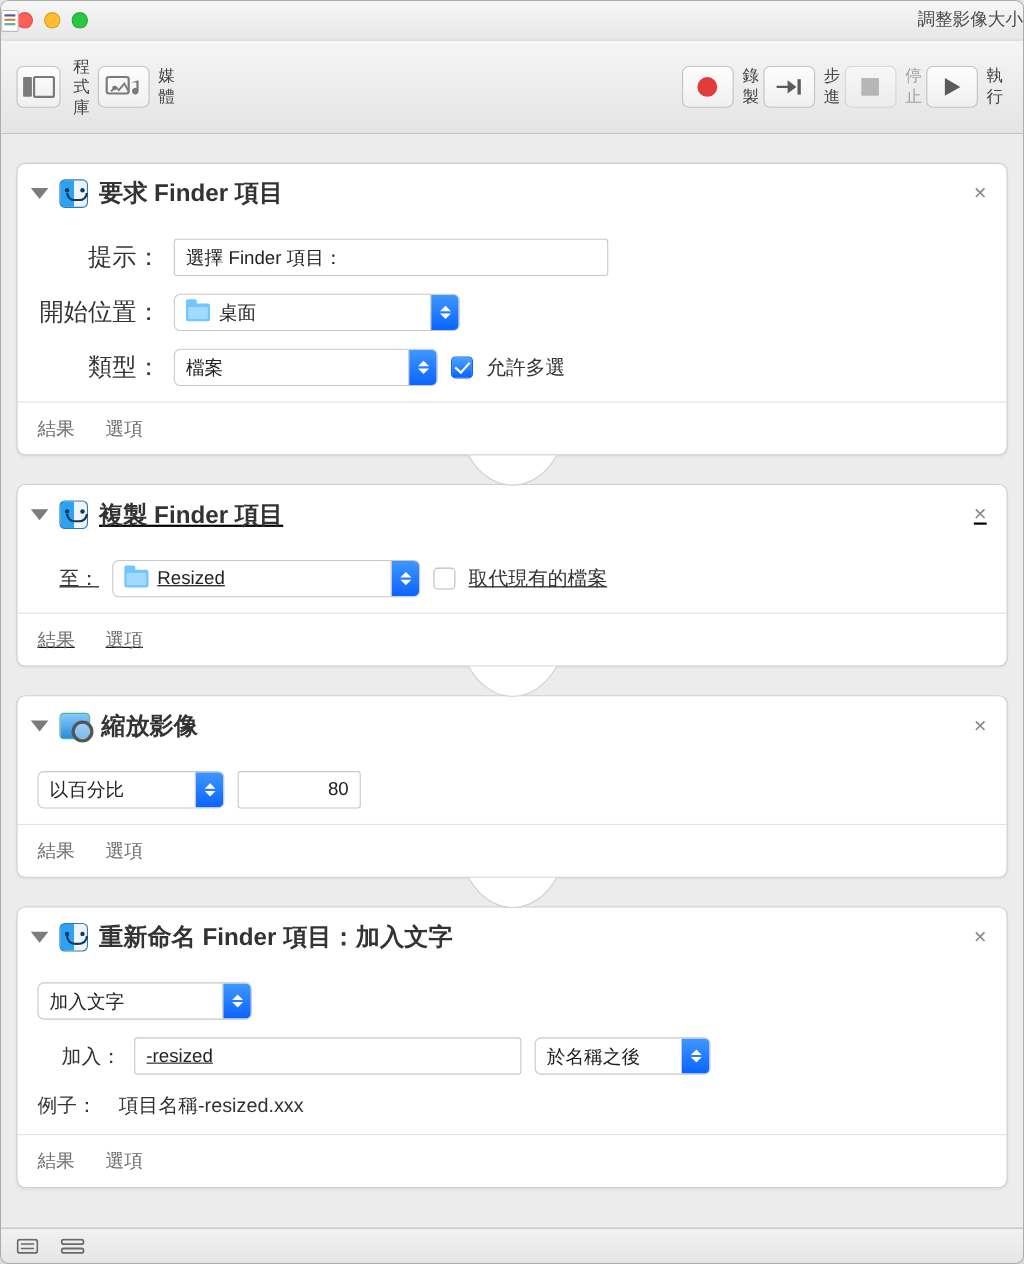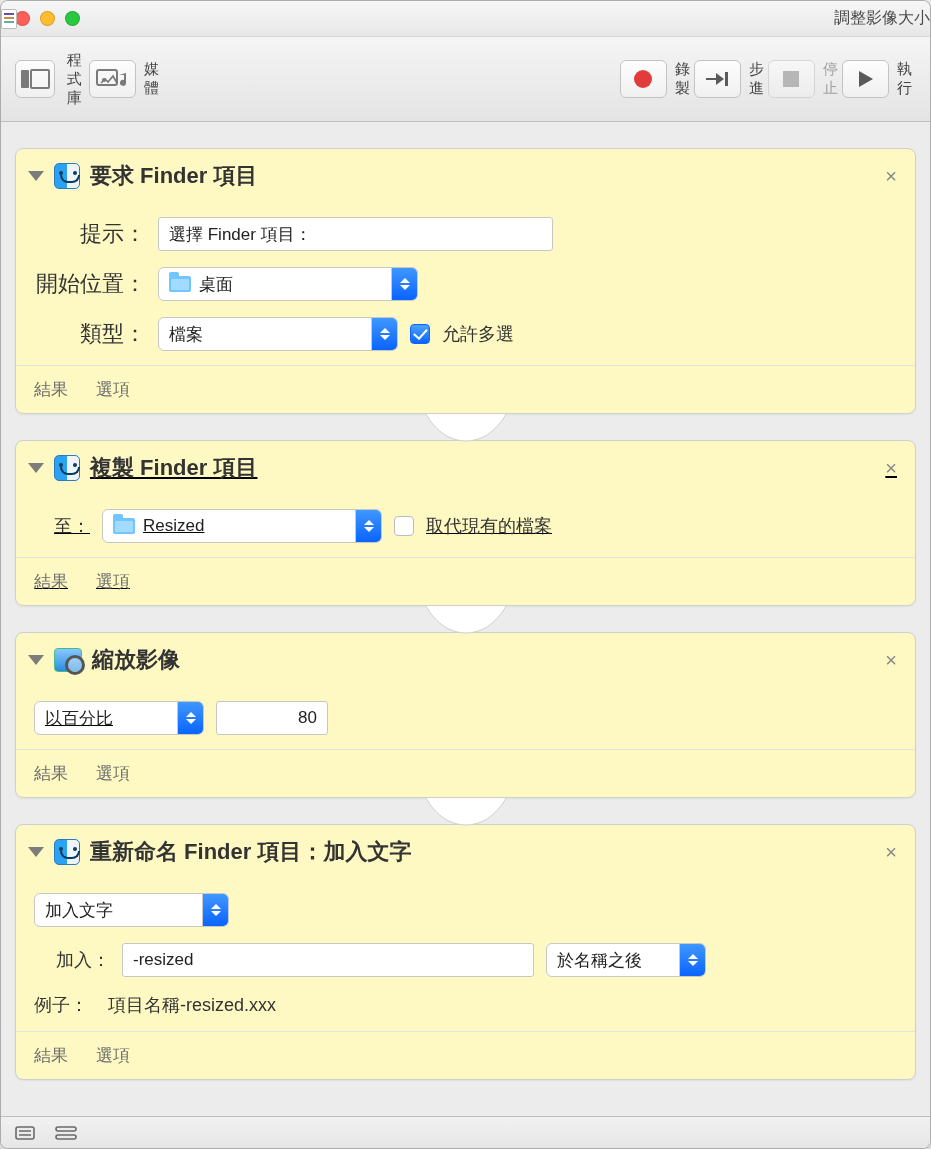--- a/index.html
+++ b/index.html
@@ -65,21 +65,21 @@
   .tbtn .lbl { font-size:15px; color:#454545; }
   .tbtn.disabled .glyph { opacity:.55; }
   .tbtn.disabled .lbl { color:#a0a0a0; }
 
   
   .workflow {
     flex:1; overflow:auto; padding: 18px 6px 10px 6px;
     background:#ececec;
   }
   .action {
-    background:#fef9c3; border:1px solid #cfcfcf; border-radius:8px;
+    background:#ffffff; border:1px solid #cfcfcf; border-radius:8px;
     margin: 8px 8px 0 8px;
     box-shadow: 0 1px 2px rgba(0,0,0,.05);
   }
   .action-head {
     display:flex; align-items:center; gap:10px;
     padding: 12px 14px 12px 12px;
   }
   .disclosure {
     width:0;height:0; border-left:8px solid transparent; border-right:8px solid transparent;
     border-top:10px solid #7c7c7c; cursor:pointer;
@@ -100,21 +100,21 @@
 
   .action-body { padding: 6px 18px 6px 18px; }
   .row { display:flex; align-items:center; gap:12px; padding:8px 0; }
   .label-r { width:112px; text-align:right; font-size:22px; color:#333; }
   .label-l { font-size:18px; color:#333; }
   .tfield {
     height:34px; border:1px solid #c7c7c7; border-radius:3px; padding:0 10px;
     font-size:17px; background:#fff; color:#222;
   }
   .tfield.w-lg { width:395px; }
-  .tfield.w-md { width:412px; }
+  .tfield.w-md { width:352px;text-decoration:underline; }
   .tfield.w-num { width:112px; text-align:right; }
 
   .popup {
     display:flex; align-items:center; height:34px;
     border:1px solid #c8c8c8; border-radius:6px; background:#fff;
     cursor:pointer; overflow:hidden;
   }
   .popup .pop-label { padding:0 10px; font-size:17px; color:#222; flex:1; display:flex; align-items:center; gap:8px; white-space:nowrap;}
   .popup .pop-arrows {
     width:26px; align-self:stretch;
@@ -124,21 +124,21 @@
   }
   .pop-arrows .up, .pop-arrows .dn {
     width:0;height:0;border-left:5px solid transparent;border-right:5px solid transparent;
   }
   .pop-arrows .up{ border-bottom:5px solid #fff;}
   .pop-arrows .dn{ border-top:5px solid #fff;}
   .popup.w-260 { width:260px; }
   .popup.w-240 { width:240px; }
   .popup.w-280 { width:280px; }
   .popup.w-190 { width:195px; }
-  .popup.w-170 { width:170px;text-decoration:underline; }
+  .popup.w-170 { width:170px; }
   .popup.w-160 { width:160px; }
 
   .folder-ic { width:22px; height:16px; background:#72c6ff; border-radius:2px; position:relative; }
   .folder-ic:before{ content:""; position:absolute; top:-4px; left:0; width:10px; height:5px; background:#72c6ff; border-radius:2px 2px 0 0;}
   .folder-ic:after{ content:""; position:absolute; inset:3px 2px 2px 2px; background:rgba(255,255,255,.35); border-radius:1px;}
 
   .checkbox {
     width:20px; height:20px; border:1px solid #bcbcbc; border-radius:4px; background:#fff;
     display:inline-flex; align-items:center; justify-content:center; cursor:pointer; flex-shrink:0;
   }

